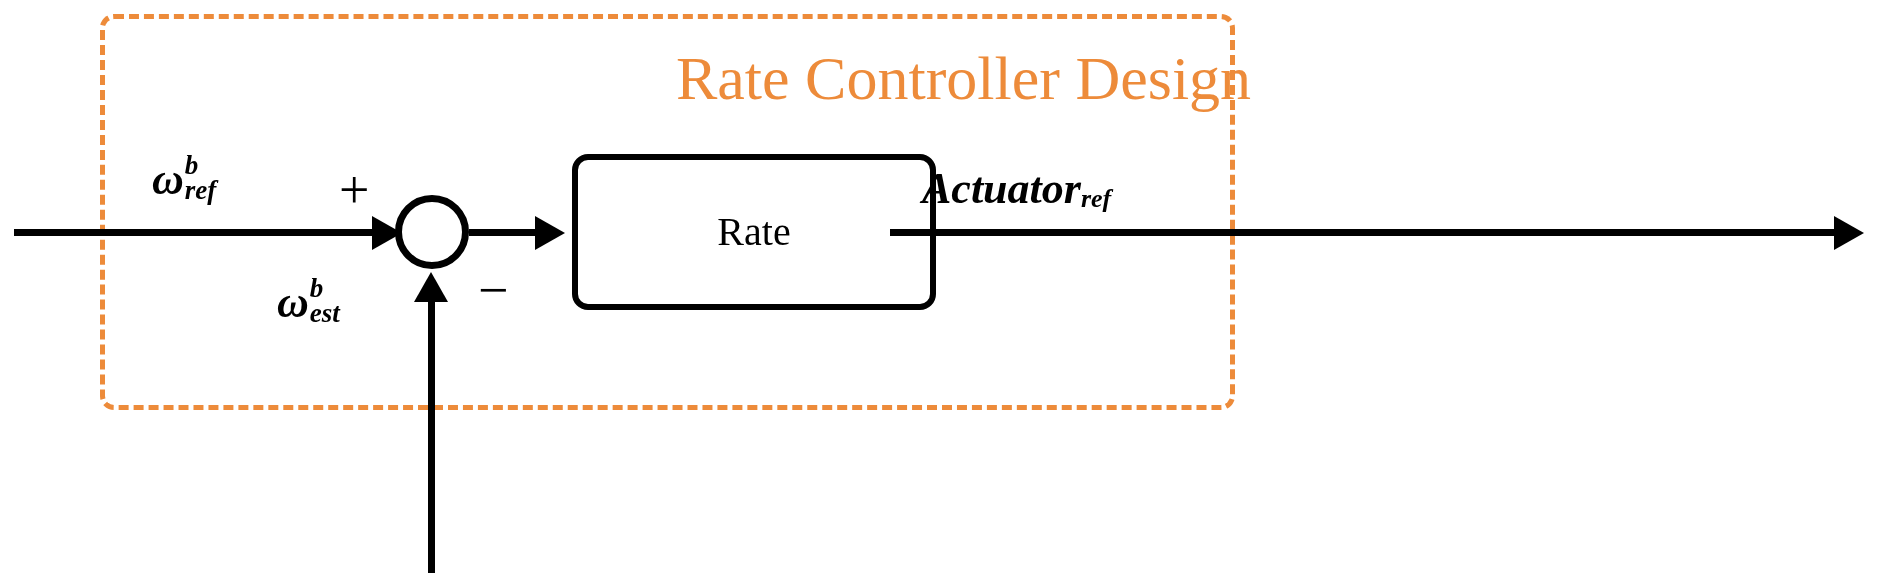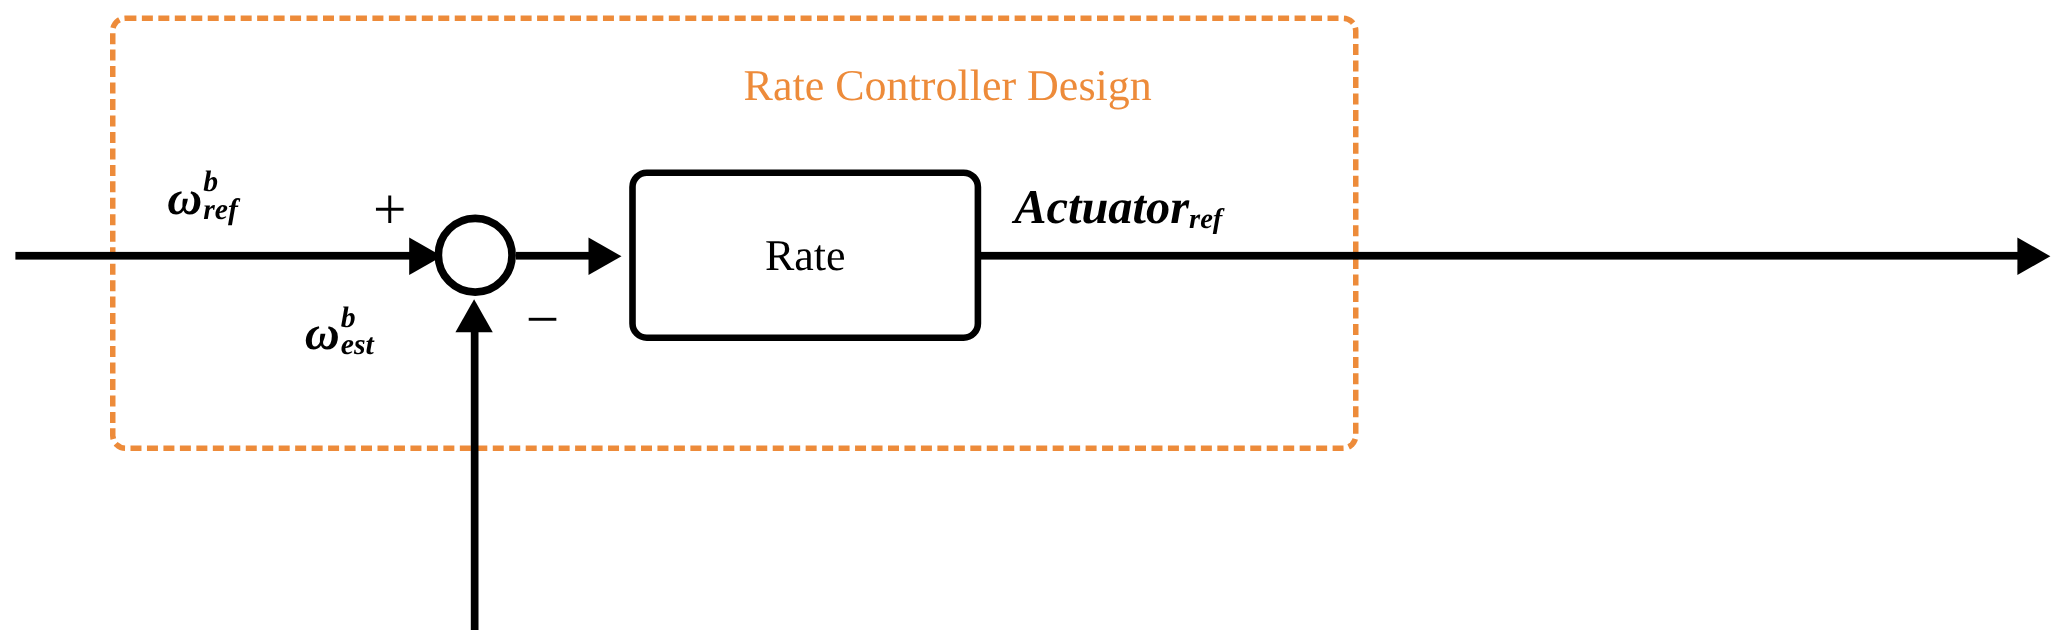--- a/index.html
+++ b/index.html
@@ -26,21 +26,21 @@
     border: 5px dashed #ED8B3A;
     border-radius: 14px;
     box-sizing: border-box;
   }
 
   
   .subsystem-title {
     position: absolute;
     left: 676px;
     top: 48px;
-    font-size: 40px;
+    font-size: 62px;
     line-height: 60px;
     color: #ED8B3A;
     white-space: nowrap;
     font-family: "Liberation Serif", "DejaVu Serif", serif;
   }
 
   
   .wire-h {
     position: absolute;
     height: 7px;
@@ -79,21 +79,21 @@
     border-radius: 50%;
     box-sizing: border-box;
     background: #ffffff;
   }
 
   
   .controller-block {
     position: absolute;
     left: 572px;
     top: 154px;
-    width: 320px;
+    width: 364px;
     height: 156px;
     border: 6px solid #000000;
     border-radius: 16px;
     box-sizing: border-box;
     background: #ffffff;
     display: flex;
     flex-direction: column;
     align-items: center;
     justify-content: center;
   }

